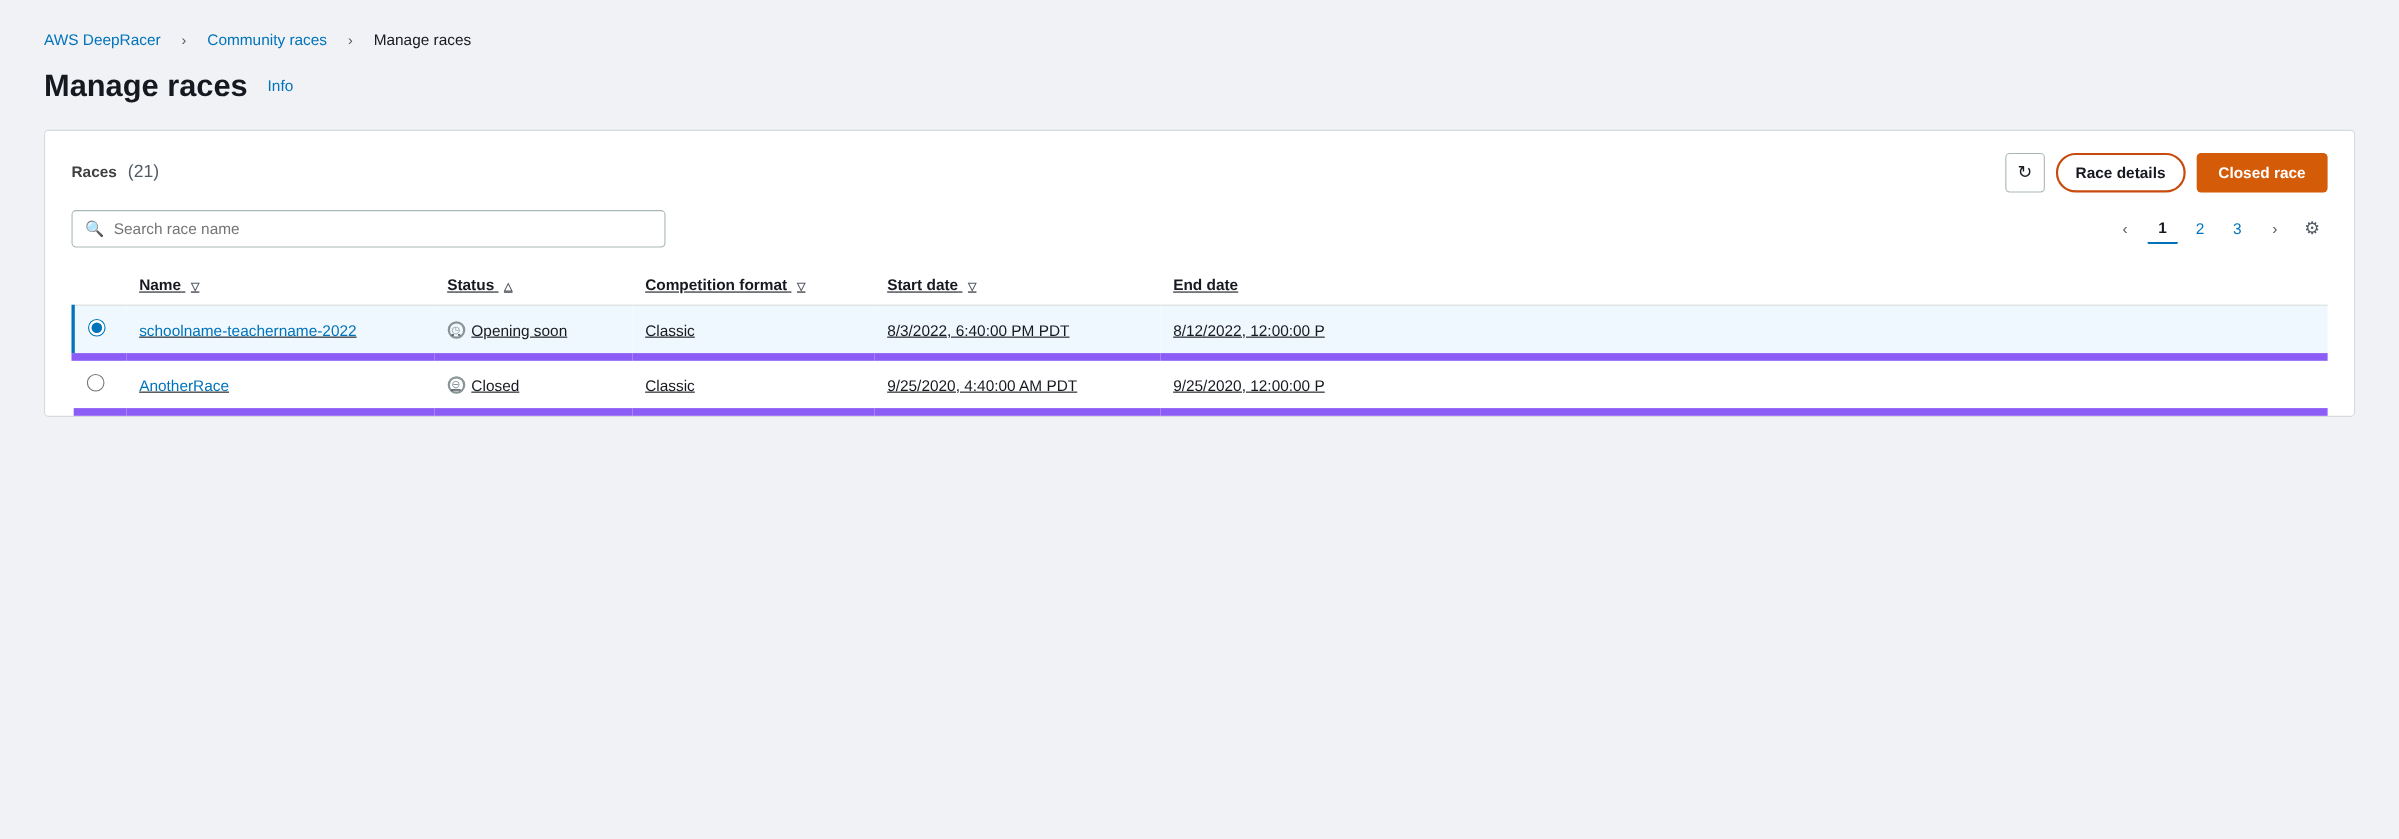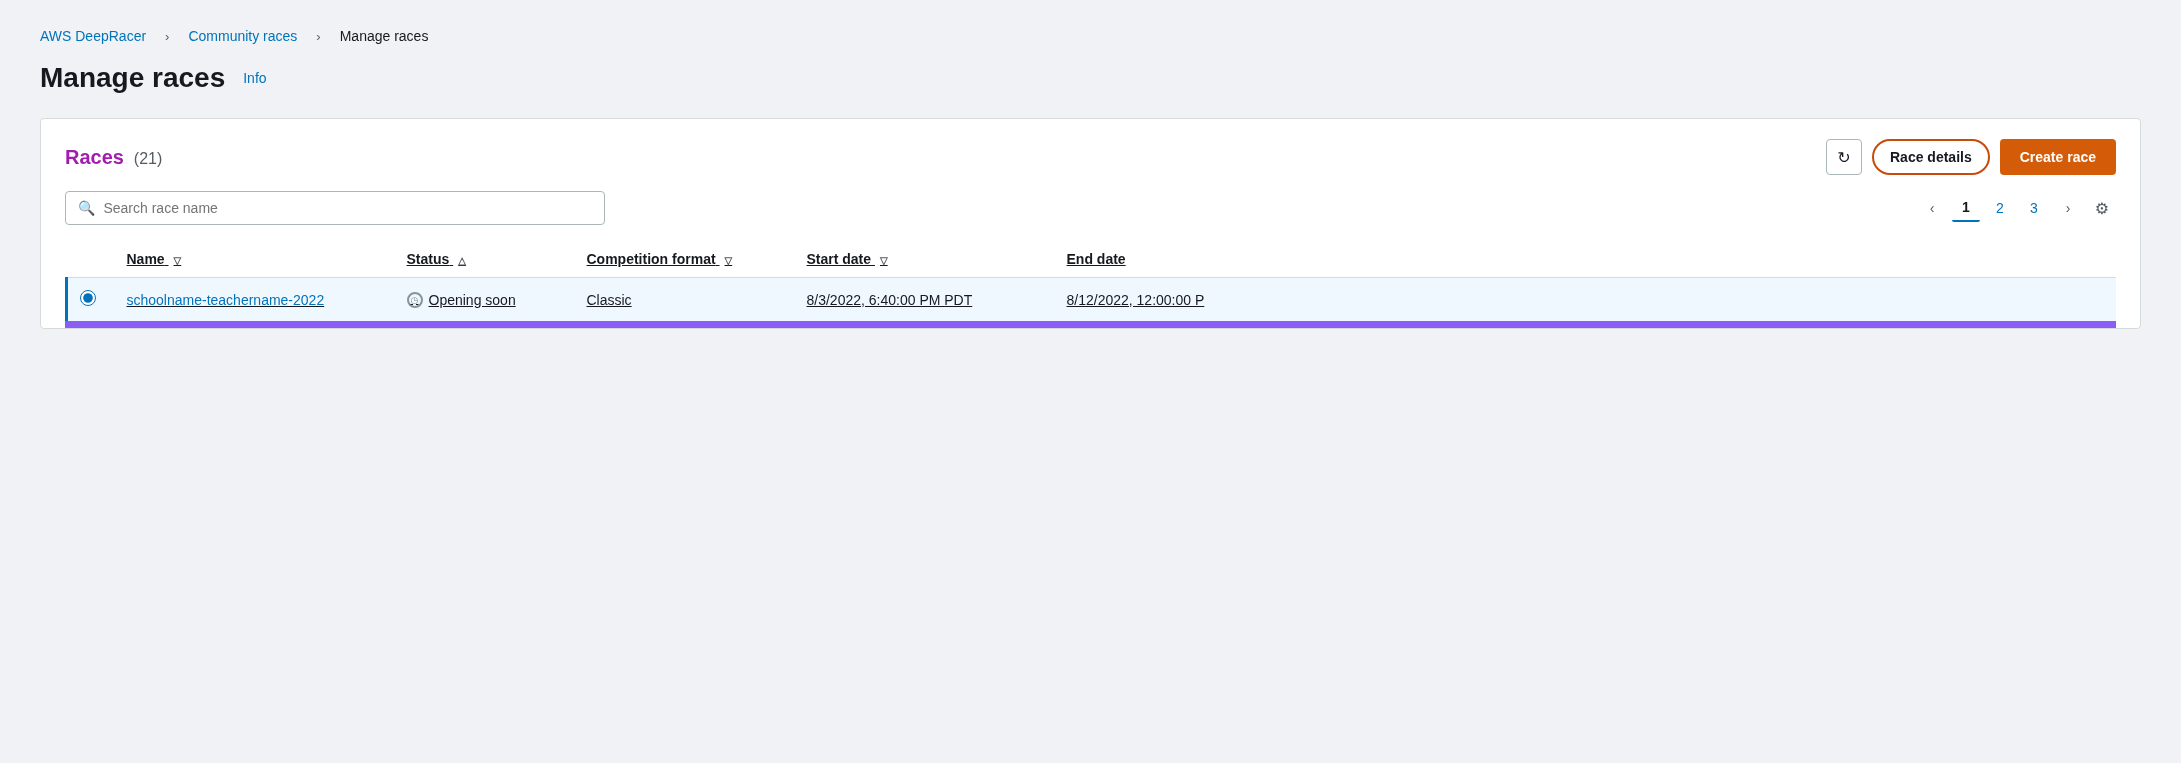--- a/index.html
+++ b/index.html
@@ -56,23 +56,23 @@
       border: 1px solid #d5dbdb;
       padding: 20px 24px 0 24px;
     }
     .panel-toolbar {
       display: flex;
       align-items: center;
       justify-content: space-between;
       margin-bottom: 16px;
     }
     .races-title {
-      font-size: 20px;
+      font-size: 14px;
       font-weight: 700;
-      color: #a21caf;
+      color: #404040;
     }
     .races-count {
       font-weight: 400;
       color: #545b64;
       font-size: 16px;
       margin-left: 6px;
     }
     .toolbar-right {
       display: flex;
       align-items: center;
@@ -298,21 +298,21 @@
   <div class="content-panel">
 
     <div class="panel-toolbar">
       <div>
         <span class="races-title">Races</span>
         <span class="races-count">(21)</span>
       </div>
       <div class="toolbar-right">
         <button class="refresh-btn">↻</button>
         <button class="race-details-btn">Race details</button>
-        <button class="create-race-btn">Create race</button>
+        <button class="create-race-btn">Closed race</button>
       </div>
     </div>
 
     <div class="search-row">
       <div class="search-box">
         <span class="search-icon">🔍</span>
         <input class="search-input" type="text" placeholder="Search race name" style="">
       </div>
       <div class="pagination">
         <button class="page-nav-btn">‹</button>
@@ -362,18 +362,35 @@
             <div class="status-badge">
               <span class="status-icon-opening">◷</span>
               <span>Opening soon</span>
             </div>
           </td>
           <td>Classic</td>
           <td>8/3/2022, 6:40:00 PM PDT</td>
           <td>8/12/2022, 12:00:00 P</td>
         </tr>
 
+        <tr>
+          <td class="col-radio">
+            <input type="radio" class="radio-input" name="race-select" style="">
+          </td>
+          <td>
+            <a class="race-link">AnotherRace</a>
+          </td>
+          <td>
+            <div class="status-badge">
+              <span class="status-icon-closed">⊖</span>
+              <span>Closed</span>
+            </div>
+          </td>
+          <td>Classic</td>
+          <td>9/25/2020, 4:40:00 AM PDT</td>
+          <td>9/25/2020, 12:00:00 P</td>
+        </tr>
 
       </tbody>
     </table>
 
   </div>
 </div>
 
 </body></html>

